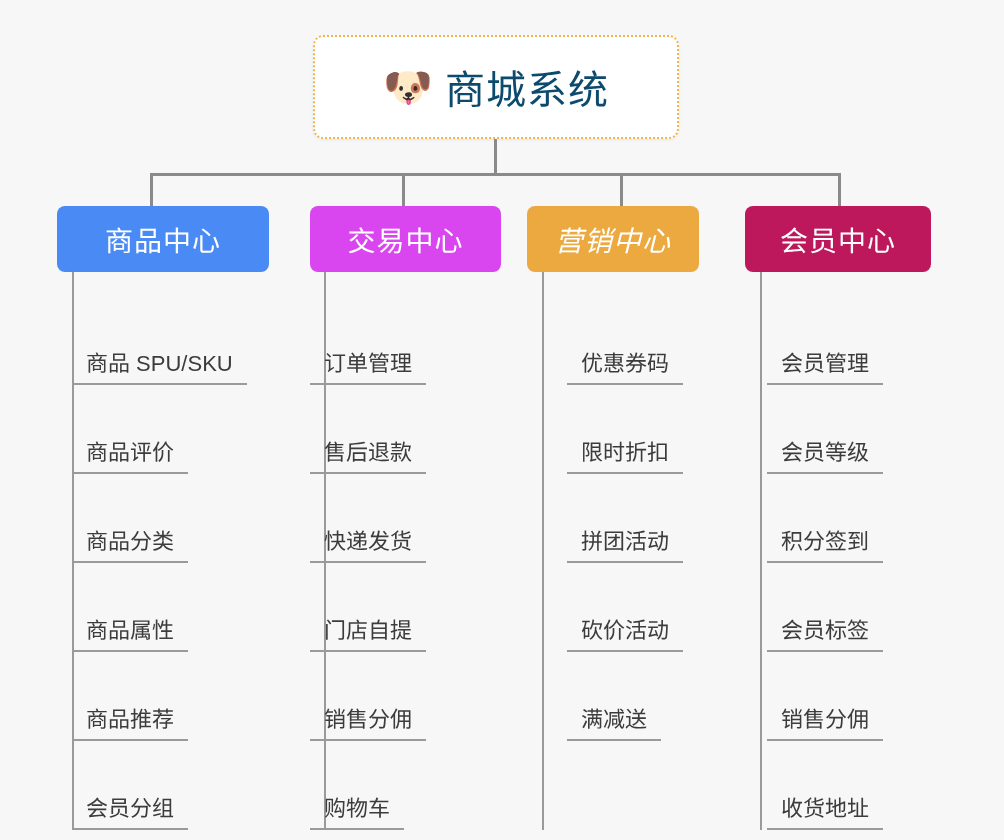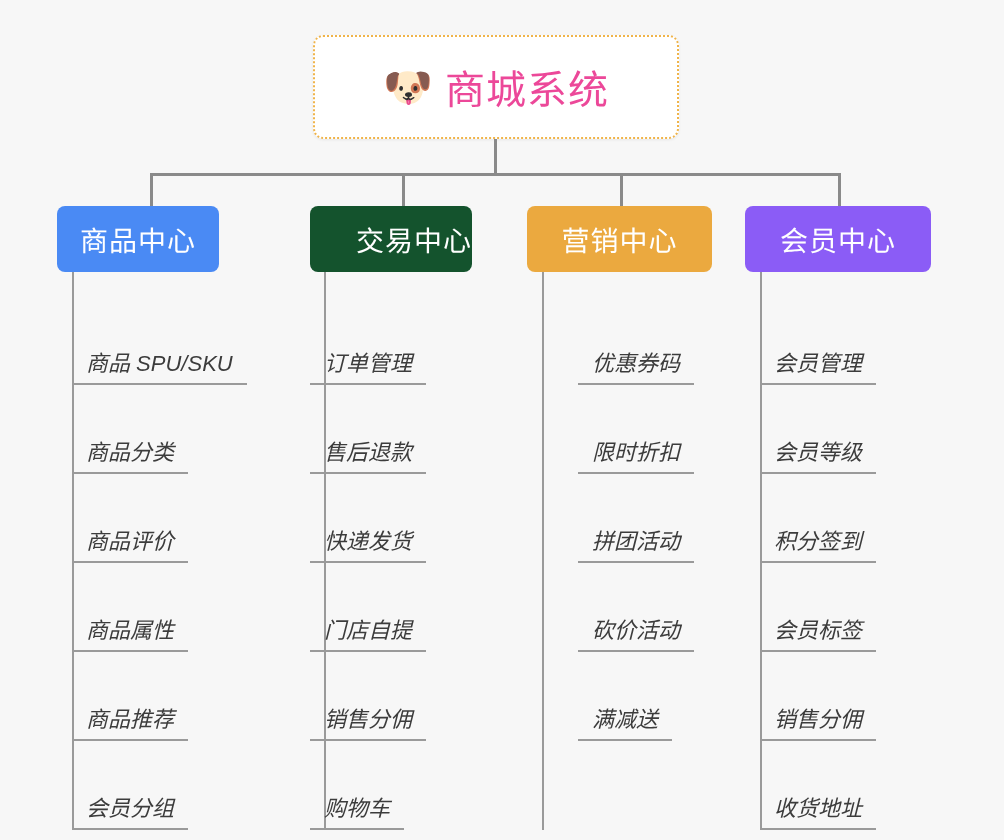--- a/index.html
+++ b/index.html
@@ -39,21 +39,21 @@
     gap: 12px;
     box-shadow: 0 1px 3px rgba(0,0,0,0.07);
   }
   .root-emoji {
     font-size: 40px;
     line-height: 1;
     display: block;
   }
   .root-label {
     font-size: 40px;
-    color: #ec4899;
+    color: #0c4a6e;
     letter-spacing: 1px;
     white-space: nowrap;
   }
 
   
   .conn {
     position: absolute;
     background: #8a8a8a;
   }
   .conn-v-root {            
@@ -90,21 +90,20 @@
     color: #ffffff;
     font-size: 28px;
     letter-spacing: 1px;
     white-space: nowrap;
   }
 
   
   .leaf-wrap {
     position: relative;
     padding-top: 24px;
-    font-style: italic;
   }
   .leaf-spine {
     position: absolute;
     top: 0;
     width: 2px;
     background: #9a9a9a;
   }
   .leaf-list {
     position: relative;
     margin: 0;
@@ -136,49 +135,49 @@
   <div class="root-node">
     <span class="root-emoji">🐶</span>
     <span class="root-label">商城系统</span>
   </div>
 
   <div class="conn conn-v-root"></div>
   <div class="conn conn-bus"></div>
 
   <div id="columns">
       <div class="column" style="left: 57px; width: 186px;">
-        <div class="cat-box" style="background: rgb(74, 138, 244); width: 162px;">
+        <div class="cat-box" style="background: rgb(74, 138, 244); width: 212px;">
           <span>商品中心</span>
         </div>
         <div class="leaf-wrap">
           <div class="leaf-spine" style="left: 15px; background: rgb(154, 154, 154); height: 558px;"></div>
           <ul class="leaf-list" style="margin-left: 15px;">
             <li class="leaf-item">
               <span class="leaf-text">商品 SPU/SKU</span>
             </li>
             <li class="leaf-item">
+              <span class="leaf-text">商品评价</span>
+            </li>
+            <li class="leaf-item">
               <span class="leaf-text">商品分类</span>
             </li>
             <li class="leaf-item">
-              <span class="leaf-text">商品评价</span>
-            </li>
-            <li class="leaf-item">
               <span class="leaf-text">商品属性</span>
             </li>
             <li class="leaf-item">
               <span class="leaf-text">商品推荐</span>
             </li>
             <li class="leaf-item">
               <span class="leaf-text">会员分组</span>
             </li>
           </ul>
         </div>
       </div>
       <div class="column" style="left: 310px; width: 183px;">
-        <div class="cat-box" style="background: #14532d; width: 162px; justify-content: flex-end;">
+        <div class="cat-box" style="background: #d946ef; width: 191px;">
           <span>交易中心</span>
         </div>
         <div class="leaf-wrap">
           <div class="leaf-spine" style="left: 14px; background: rgb(154, 154, 154); height: 558px;"></div>
           <ul class="leaf-list" style="">
             <li class="leaf-item">
               <span class="leaf-text">订单管理</span>
             </li>
             <li class="leaf-item">
               <span class="leaf-text">售后退款</span>
@@ -192,51 +191,51 @@
             <li class="leaf-item">
               <span class="leaf-text">销售分佣</span>
             </li>
             <li class="leaf-item">
               <span class="leaf-text">购物车</span>
             </li>
           </ul>
         </div>
       </div>
       <div class="column" style="left: 527px; width: 185px;">
-        <div class="cat-box" style="background: rgb(235, 169, 63); width: 185px;">
+        <div class="cat-box" style="background: rgb(235, 169, 63); width: 172px; font-style: italic;">
           <span>营销中心</span>
         </div>
         <div class="leaf-wrap">
           <div class="leaf-spine" style="left: 15px; background: rgb(154, 154, 154); height: 558px;"></div>
-          <ul class="leaf-list" style="margin-left: 15px; padding-left: 36px;">
+          <ul class="leaf-list" style="margin-left: 4px; padding-left: 36px;">
             <li class="leaf-item">
               <span class="leaf-text">优惠券码</span>
             </li>
             <li class="leaf-item">
               <span class="leaf-text">限时折扣</span>
             </li>
             <li class="leaf-item">
               <span class="leaf-text">拼团活动</span>
             </li>
             <li class="leaf-item">
               <span class="leaf-text">砍价活动</span>
             </li>
             <li class="leaf-item">
               <span class="leaf-text">满减送</span>
             </li>
           </ul>
         </div>
       </div>
       <div class="column" style="left: 745px; width: 186px;">
-        <div class="cat-box" style="background: #8b5cf6; width: 186px;">
+        <div class="cat-box" style="background: #be185d; width: 186px;">
           <span>会员中心</span>
         </div>
         <div class="leaf-wrap">
           <div class="leaf-spine" style="left: 15px; background: rgb(154, 154, 154); height: 558px;"></div>
-          <ul class="leaf-list" style="margin-left: 15px;">
+          <ul class="leaf-list" style="margin-left: 22px;">
             <li class="leaf-item">
               <span class="leaf-text">会员管理</span>
             </li>
             <li class="leaf-item">
               <span class="leaf-text">会员等级</span>
             </li>
             <li class="leaf-item">
               <span class="leaf-text">积分签到</span>
             </li>
             <li class="leaf-item">

